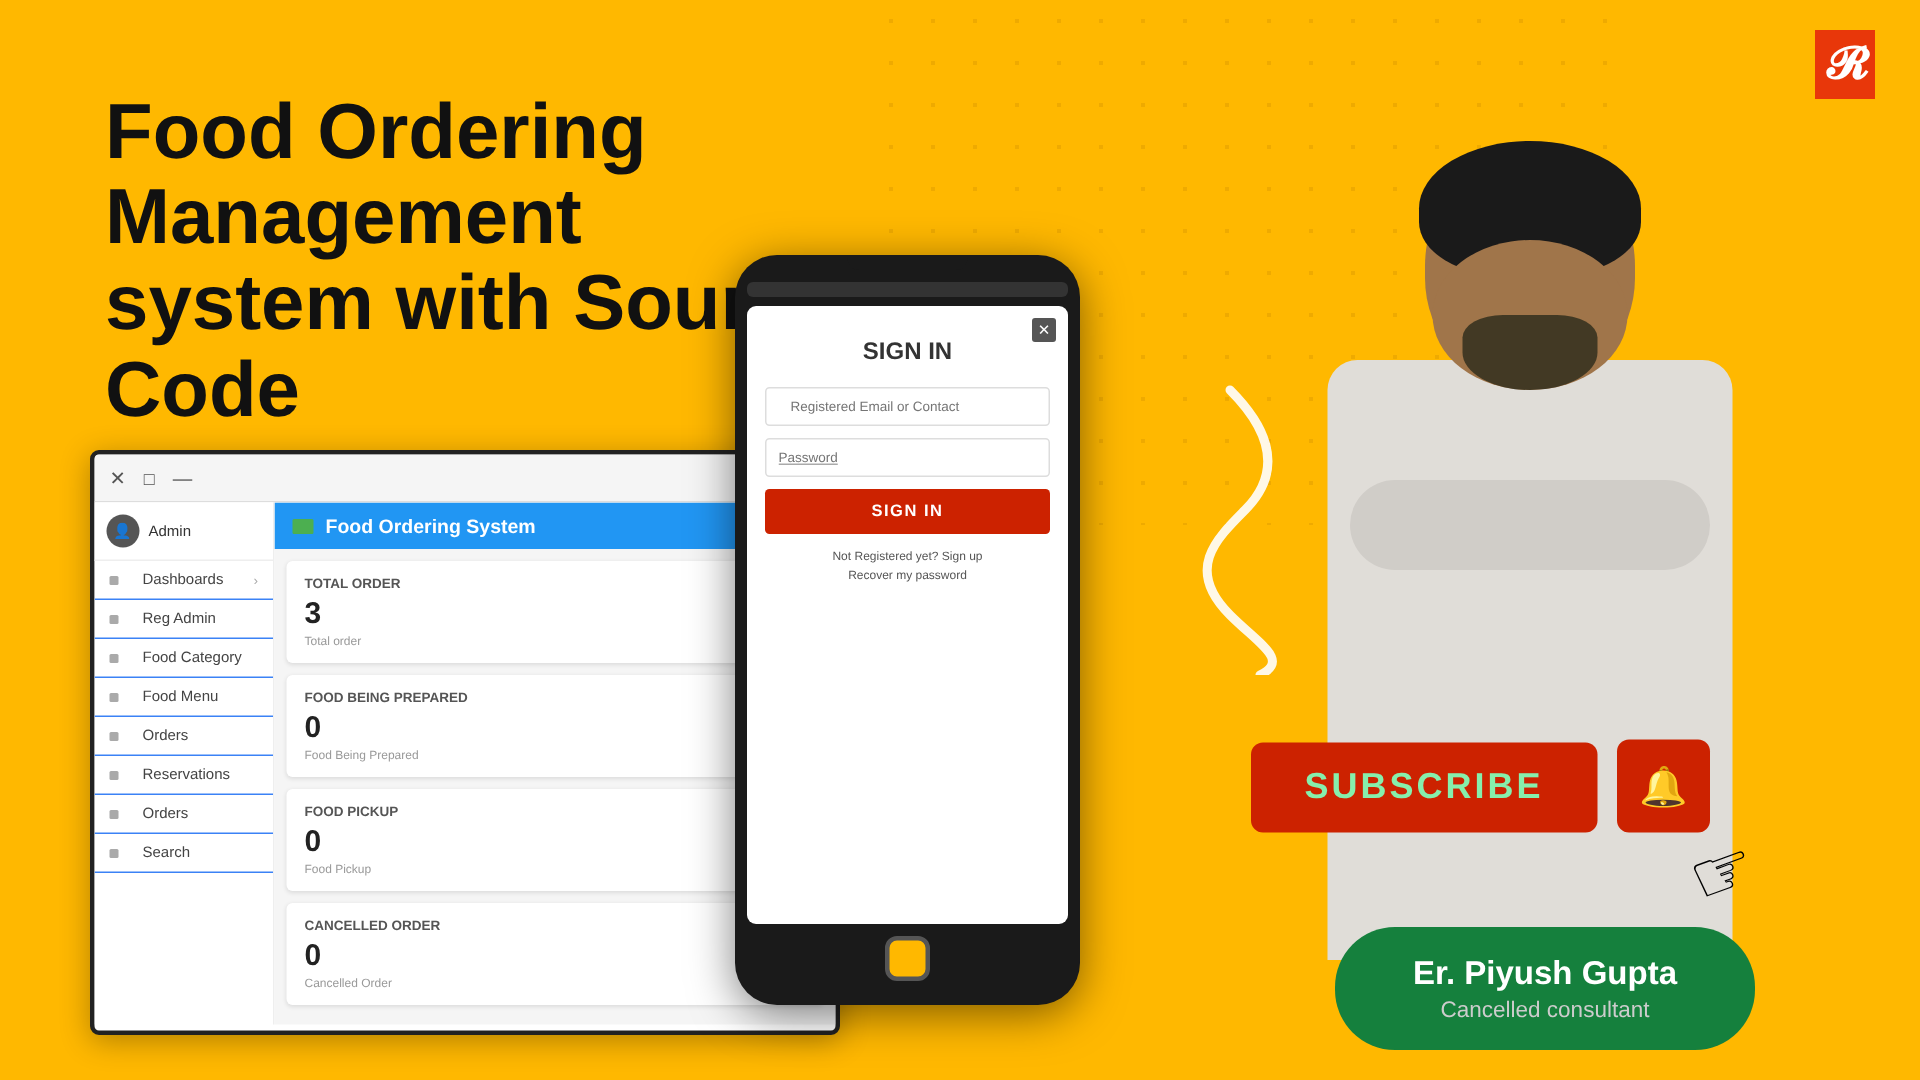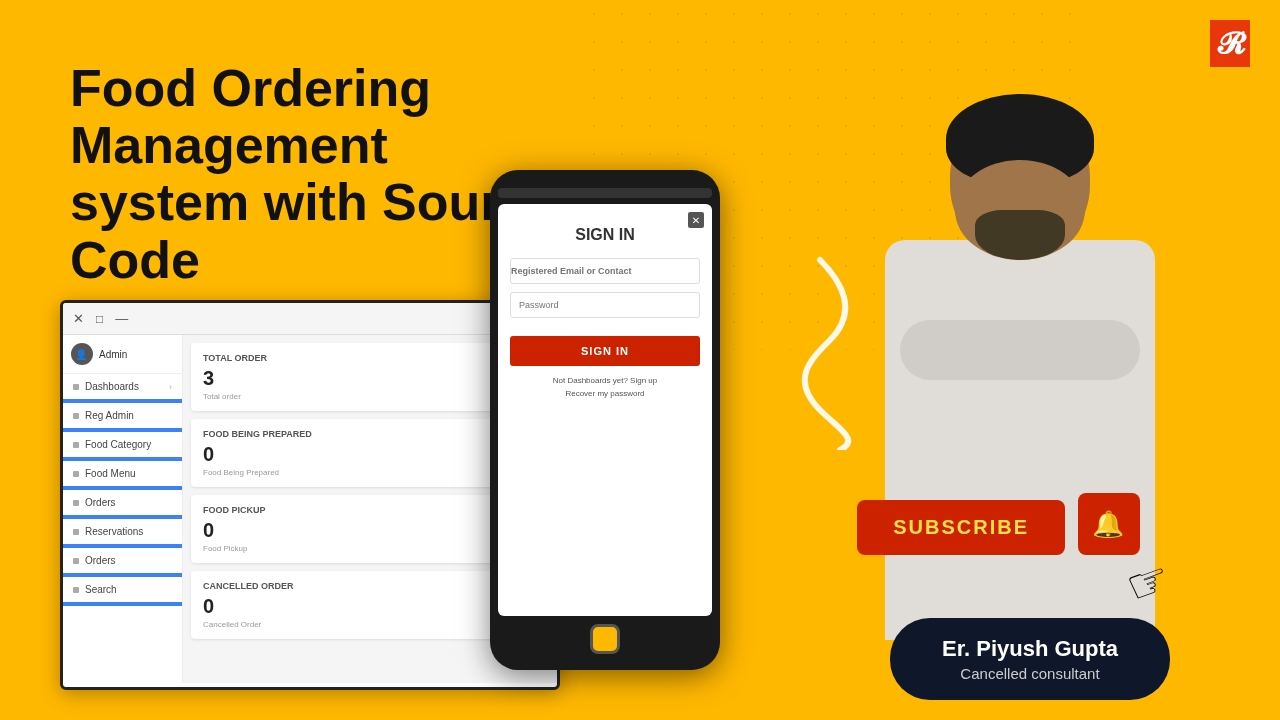--- a/index.html
+++ b/index.html
@@ -71,22 +71,22 @@
       display: flex;
       align-items: center;
     }
 
     
     .subscribe-btn {
       position: absolute;
       bottom: 165px;
       right: 215px;
       background: #cc2200;
-      color: #fde047;
-      font-size: 20px;
+      color: #86efac;
+      font-size: 24px;
       font-weight: 900;
       padding: 16px 36px;
       border-radius: 8px;
       letter-spacing: 2px;
       z-index: 20;
       display: flex;
       align-items: center;
       gap: 12px;
     }
     .bell-btn {
@@ -111,21 +111,21 @@
       font-size: 48px;
       z-index: 21;
       transform: rotate(-20deg);
     }
 
     
     .name-card {
       position: absolute;
       bottom: 20px;
       right: 110px;
-      background: #0f172a;
+      background: #15803d;
       color: white;
       border-radius: 40px;
       padding: 18px 40px;
       z-index: 20;
       text-align: center;
       min-width: 280px;
     }
     .name-card-title {
       font-size: 22px;
       font-weight: 900;
@@ -184,23 +184,23 @@
     }
     .sidebar-admin {
       font-size: 10px; color: #333;
     }
     .sidebar-item {
       padding: 7px 10px;
       color: #444;
       font-size: 10px;
       display: flex;
       align-items: center;
-      gap: 6px;
+      gap: 16px;
       cursor: pointer;
-      border-bottom: 4px solid #3b82f6;
+      border-bottom: 1px solid #3b82f6;
     }
     .sidebar-item-dot {
       width: 6px; height: 6px; background: #aaa; border-radius: 1px; flex-shrink: 0;
     }
 
     
     .main-content {
       flex: 1;
       background: #f5f5f5;
       overflow: hidden;
@@ -406,20 +406,24 @@
         <div class="sidebar-item-dot"></div>
         <span>Orders</span>
       </div>
       <div class="sidebar-item">
         <div class="sidebar-item-dot"></div>
         <span>Search</span>
       </div>
     </div>
 
     <div class="main-content">
+      <div class="main-topbar">
+        <span class="topbar-icon"></span>
+        <span>Food Ordering System</span>
+      </div>
       <div class="stats-grid">
 
         <div class="stat-card">
           <div class="stat-label">TOTAL ORDER</div>
           <div class="stat-value">3</div>
           <div class="stat-sublabel">Total order</div>
         </div>
 
 
         <div class="stat-card">
@@ -444,24 +448,24 @@
     </div>
   </div>
 </div>
 
 <div class="mobile-mockup">
   <div class="mobile-notch"></div>
   <div class="mobile-topbar"></div>
   <div class="mobile-screen">
     <div class="signin-close">✕</div>
     <div class="signin-title">SIGN IN</div>
-    <input class="signin-input" type="text" placeholder="Registered Email or Contact" style="display: block; width: 100%; border: 1px solid rgb(221, 221, 221); border-radius: 3px; padding: 7px 0; font-size: 9px; color: rgb(170, 170, 170); margin-bottom: 8px; outline: none; font-weight: bold;">
-    <input class="signin-input" type="password" placeholder="Password" style="display: block; width: 100%; border: 1px solid rgb(221, 221, 221); border-radius: 3px; padding: 7px 8px; font-size: 9px; color: rgb(170, 170, 170); margin-bottom: 18px; outline: none;">
+    <input class="signin-input" type="text" placeholder="Registered Email or Contact" style="display: block; width: 100%; border: 1px solid rgb(221, 221, 221); border-radius: 3px; padding: 7px 16px; font-size: 9px; color: rgb(170, 170, 170); margin-bottom: 8px; outline: none;">
+    <input class="signin-input" type="password" placeholder="Password" style="display: block; width: 100%; border: 1px solid rgb(221, 221, 221); border-radius: 3px; padding: 7px 8px; font-size: 9px; color: rgb(170, 170, 170); margin-bottom: 8px; outline: none; text-decoration: underline;">
     <div class="signin-btn">SIGN IN</div>
-    <div class="signin-link">Not Dashboards yet? Sign up</div>
+    <div class="signin-link">Not Registered yet? Sign up</div>
     <div class="signin-link">Recover my password</div>
   </div>
   <div class="mobile-home-btn" style="width:30px;height:30px;border:3px solid #555;border-radius:8px;margin-top:8px;background:#FFB800;"></div>
 </div>
 
 <div class="scribble">
   <svg width="120" height="200" viewBox="0 0 120 200">
     <path d="M60,10 C80,30 100,60 70,90 C50,110 30,130 60,160 C80,180 100,190 80,200" stroke="white" stroke-width="6" fill="none" stroke-linecap="round"></path>
   </svg>
 </div>

